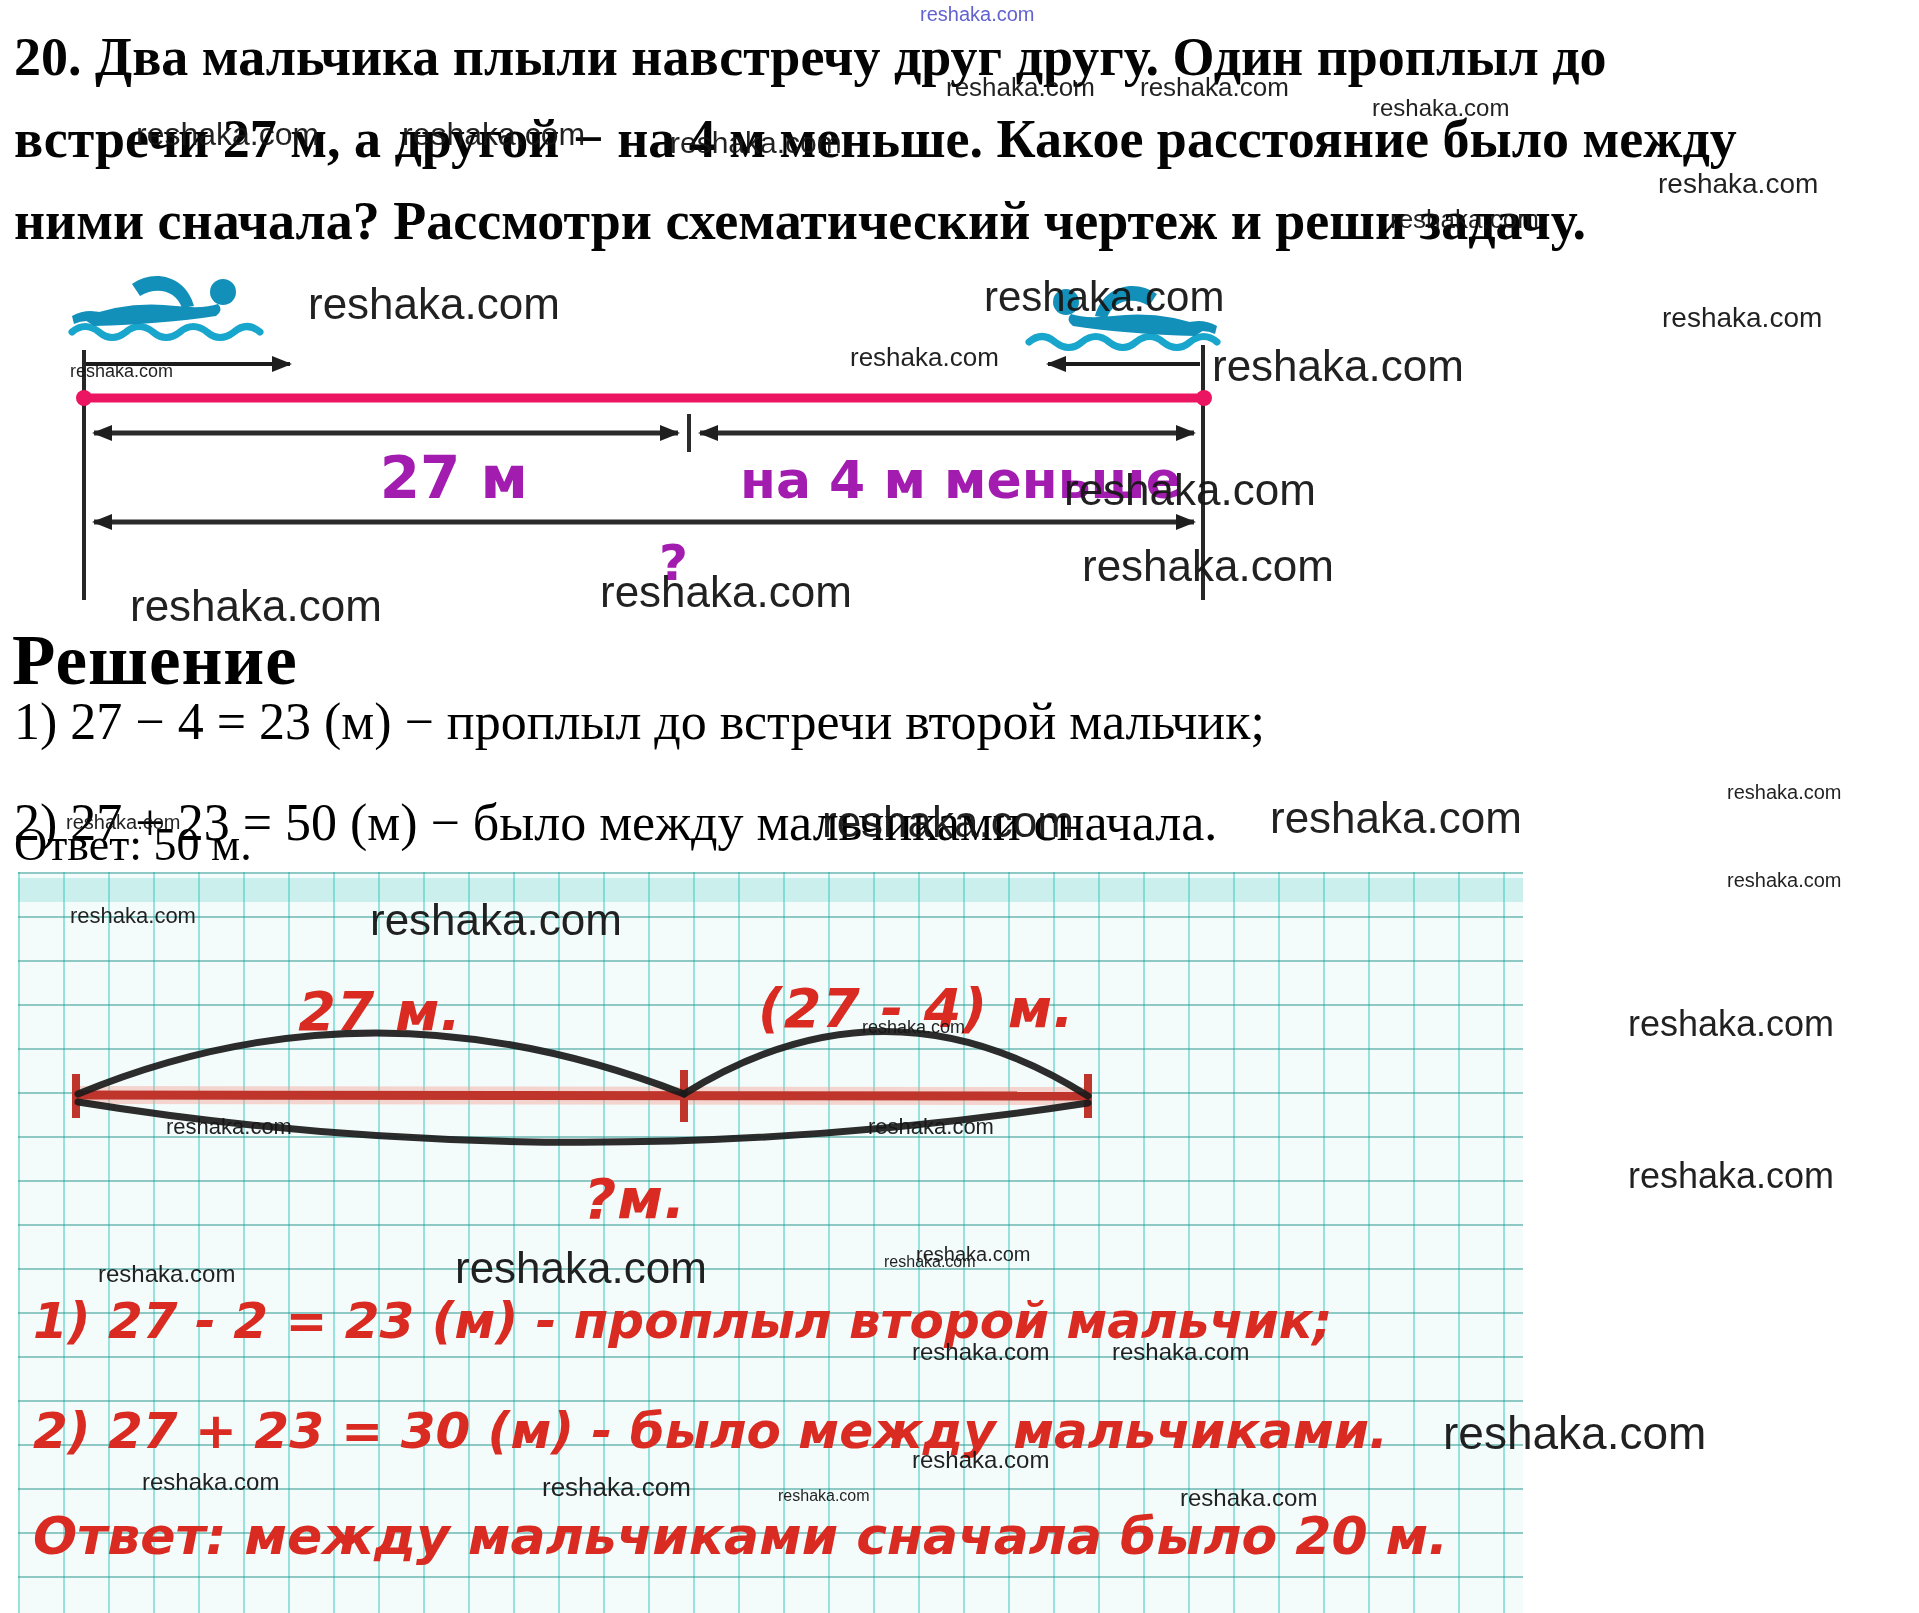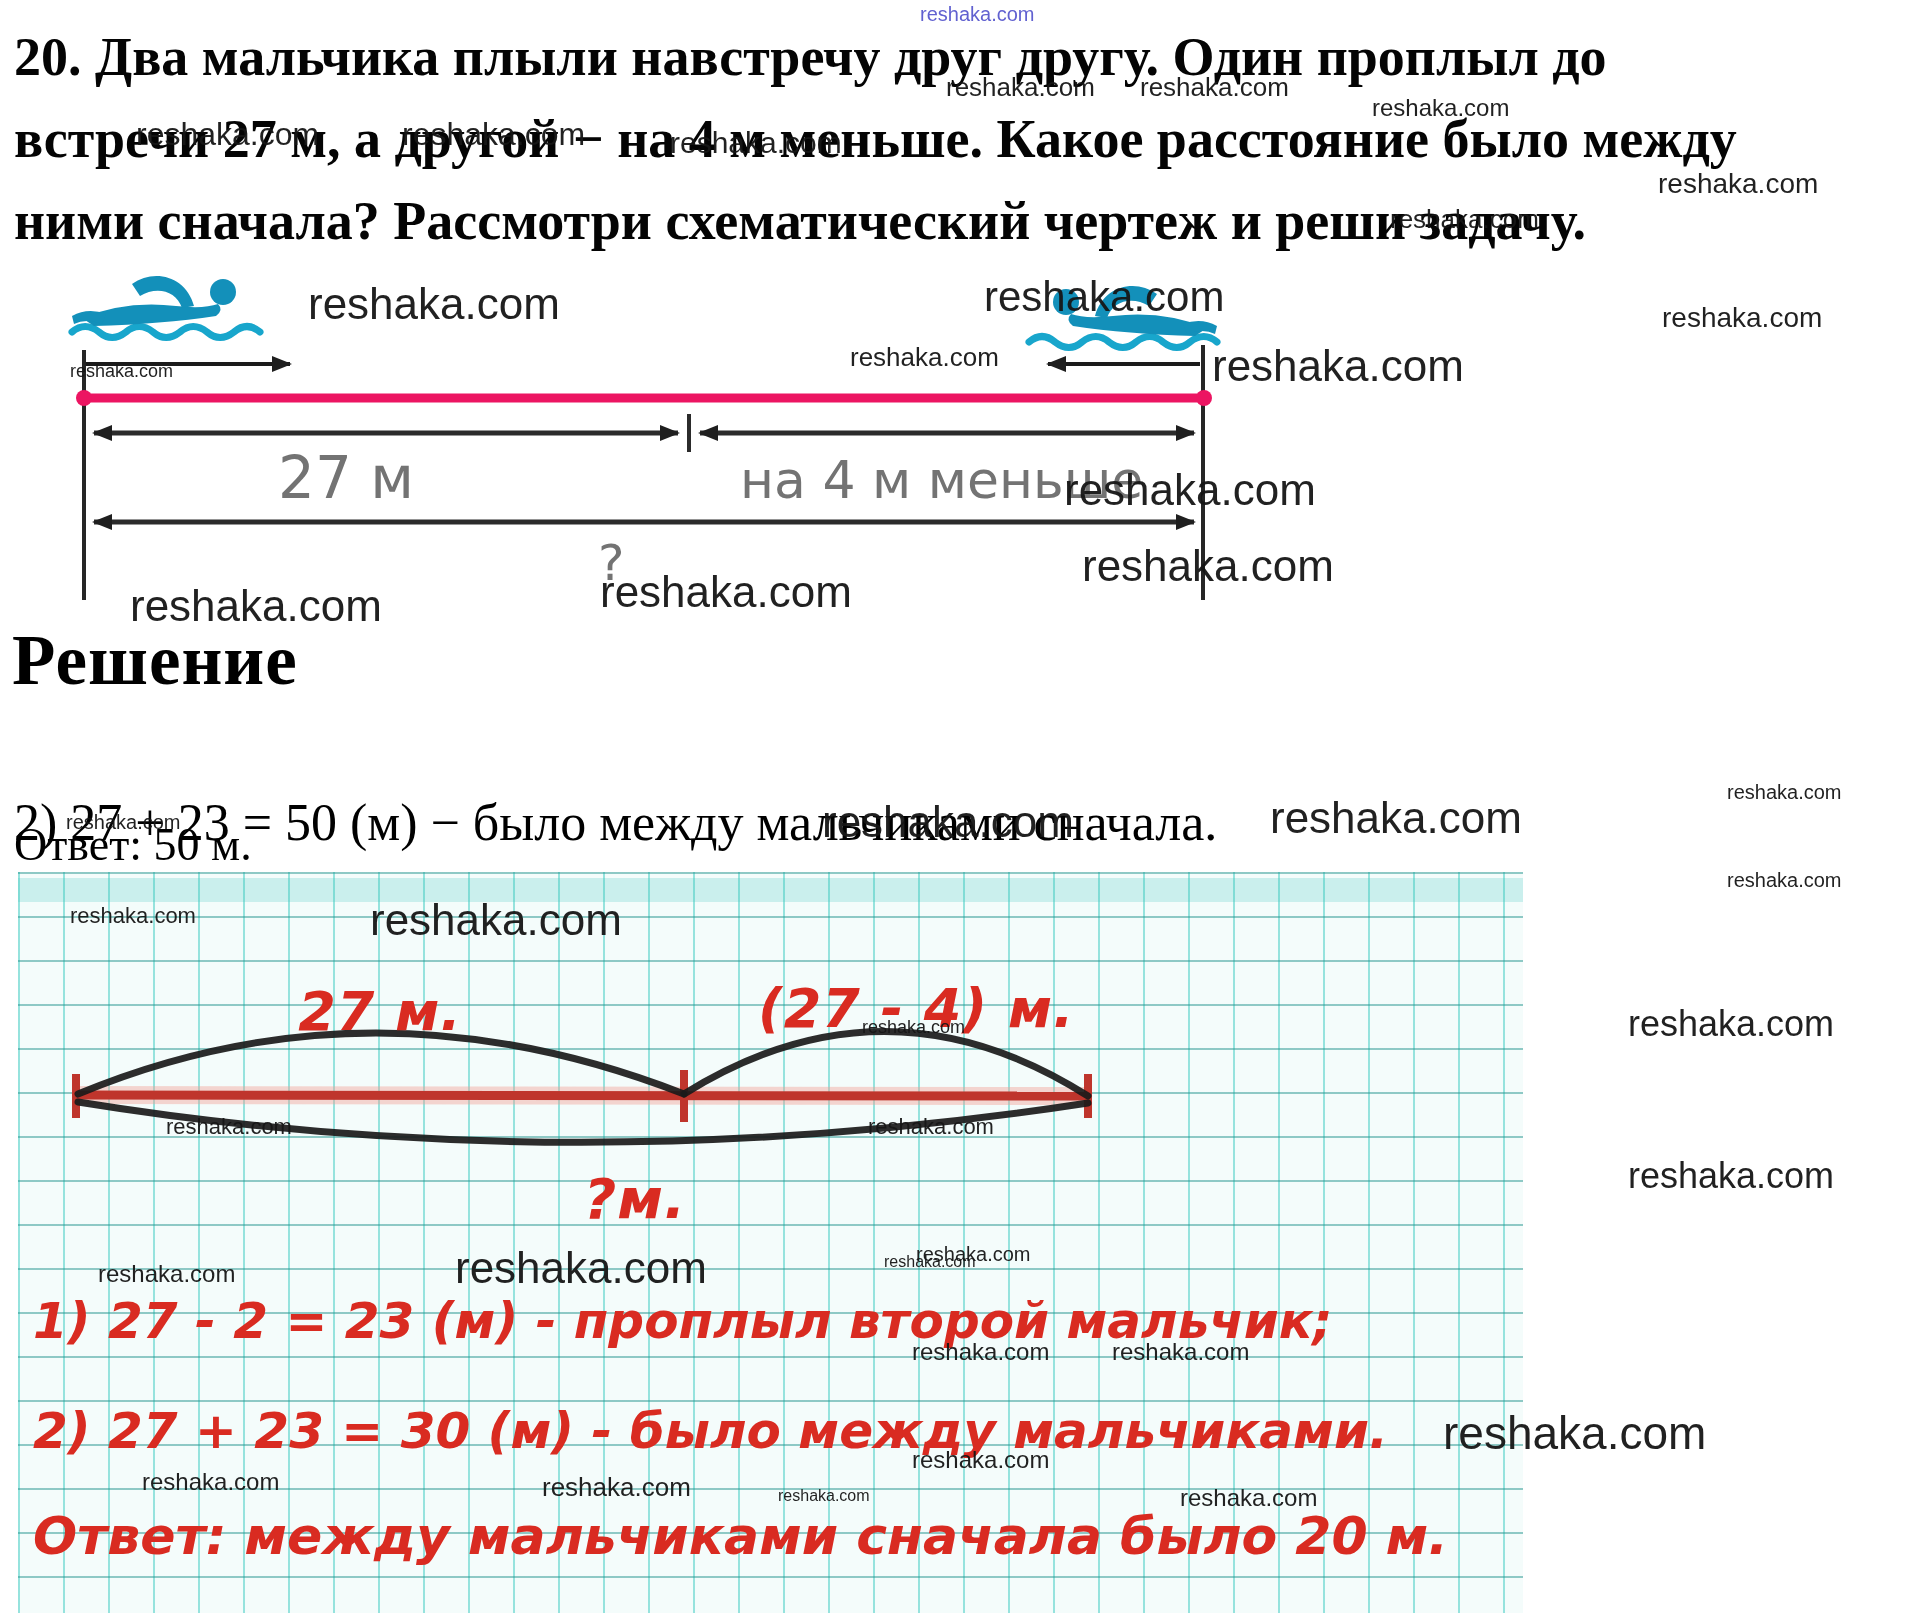--- a/index.html
+++ b/index.html
@@ -15,21 +15,21 @@
   
   .sol-heading{left:12px;top:620px;font-weight:bold;font-size:71px;letter-spacing:1px;}
   .sol-step1{left:14px;top:692px;font-size:52px;}
   .sol-step2{left:14px;top:758px;font-size:52px;margin-top:35px;}
   .sol-answer{left:14px;top:818px;font-size:46px;}
 
   
   .diagram-svg{left:0;top:220px;}
   .swimmer{width:215px;height:88px;}
   .swimmer.right{transform:scaleX(-1);}
-  .dlabel{font-family:"DejaVu Sans",sans-serif;font-weight:normal;color:#737373;text-align:left;}
+  .dlabel{font-family:"DejaVu Sans",sans-serif;font-weight:bold;color:#a21caf;text-align:right;}
   .lbl-27{left:278px;top:444px;width:250px;font-size:58px;}
   .lbl-less{left:740px;top:450px;width:430px;font-size:52px;}
   .lbl-q{left:598px;top:534px;width:90px;font-size:50px;}
 
   
   .notebook{left:18px;top:872px;width:1505px;height:741px;background-color:#f4fcfb;
     background-image:
       repeating-linear-gradient(to bottom, rgba(40,150,144,0.50) 0px, rgba(40,150,144,0.50) 2px, rgba(0,0,0,0) 2px, rgba(0,0,0,0) 44px),
       repeating-linear-gradient(to right, rgba(47,199,189,0.48) 0px, rgba(47,199,189,0.48) 2px, rgba(0,0,0,0) 2px, rgba(0,0,0,0) 45px);}
   .nb-band{left:18px;top:878px;width:1505px;height:24px;background:rgba(53,196,186,0.22);}
@@ -101,20 +101,21 @@
       <path d="M128 48 C120 18 88 10 66 26 L74 38 C90 28 110 32 116 50 Z"></path>
       <path d="M6 58 Q22 49 40 56 L36 66 Q20 60 8 66 Z"></path>
     </g>
   </svg>
 
   <div class="abs dlabel lbl-27 nowrap">27 м</div>
   <div class="abs dlabel lbl-less nowrap">на 4 м меньше</div>
   <div class="abs dlabel lbl-q">?</div>
 
   <div class="abs sol-heading nowrap">Решение</div>
+  <div class="abs sol-step1 nowrap">1) 27 − 4 = 23 (м) − проплыл до встречи второй мальчик;</div>
   <div class="abs sol-step2 nowrap">2) 27 + 23 = 50 (м) − было между мальчиками сначала.</div>
   <div class="abs sol-answer nowrap">Ответ: 50 м.</div>
 
   <div class="abs notebook"></div>
   <div class="abs nb-band"></div>
 
   <svg class="abs nb-svg" width="1505" height="500" viewBox="0 0 1505 500">
 
     <line x1="58" y1="223" x2="1072" y2="224" stroke="#f29a8e" stroke-width="18" opacity="0.4"></line>
     <line x1="58" y1="223" x2="1072" y2="224" stroke="#bf352c" stroke-width="9"></line>

